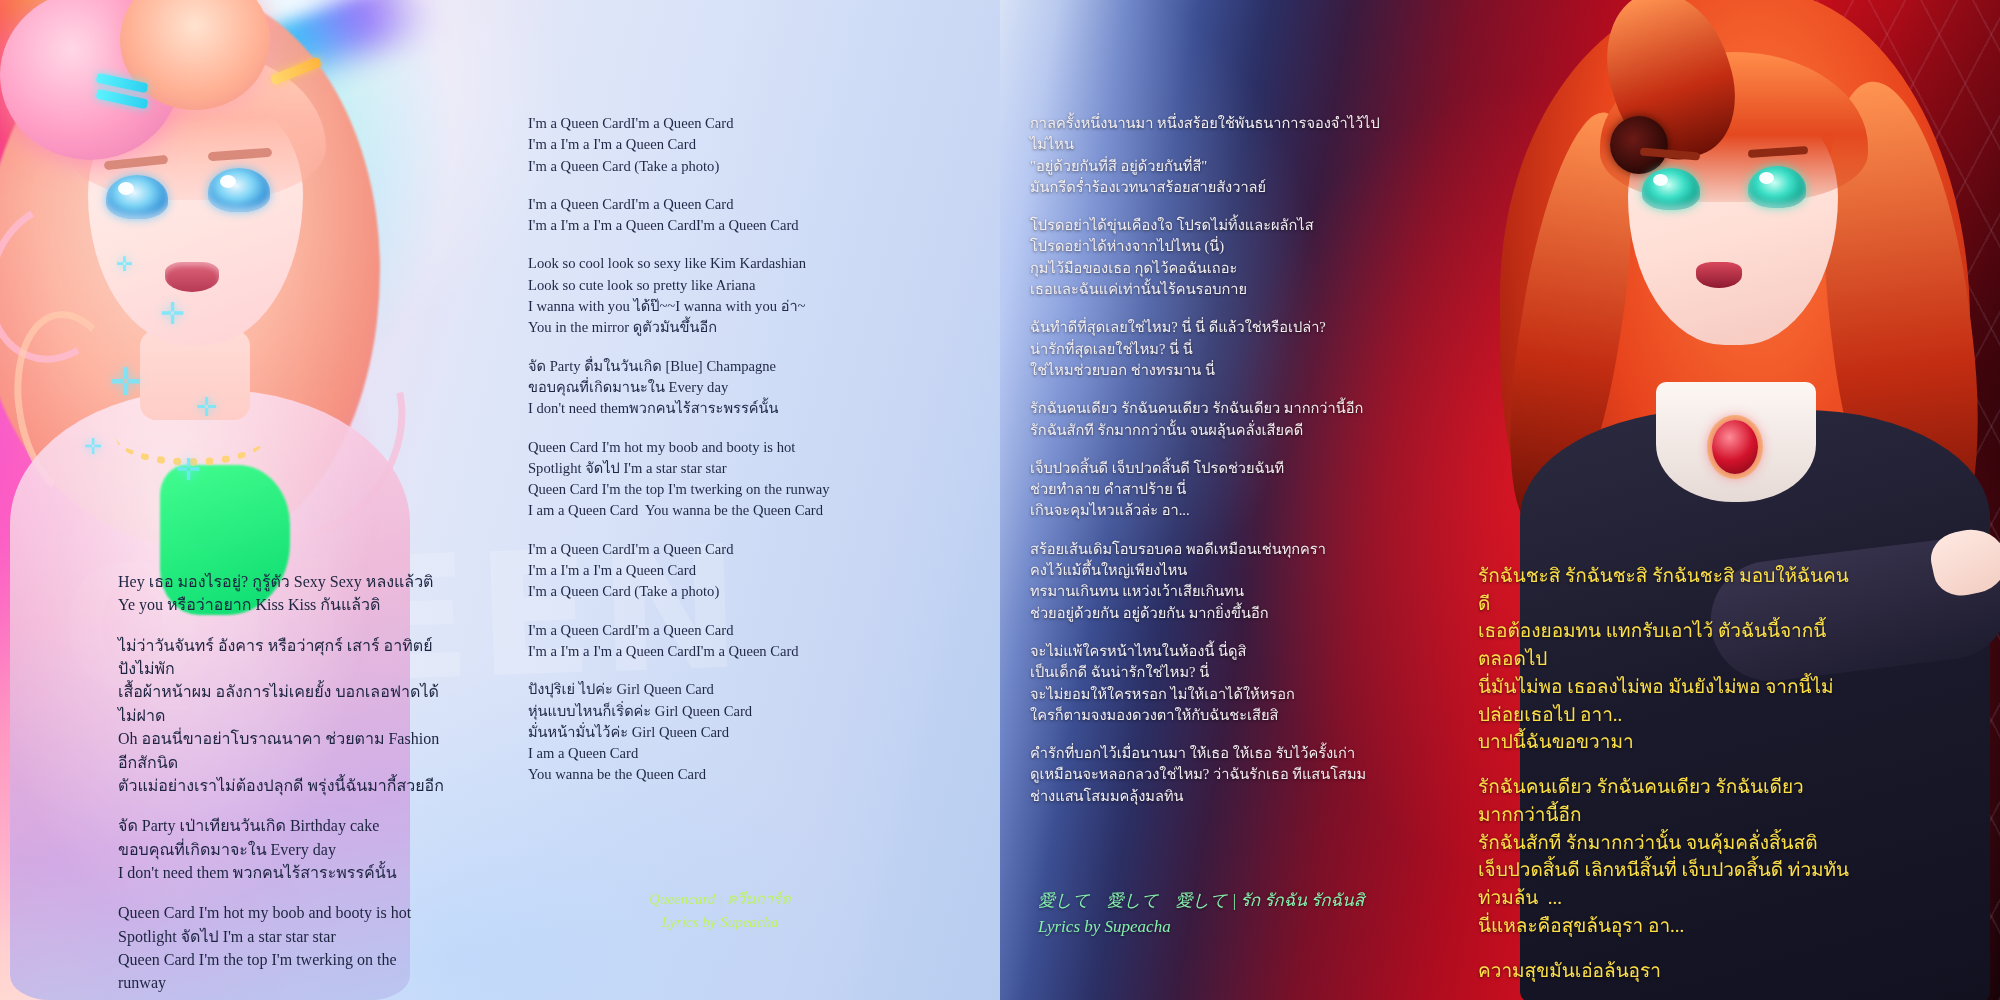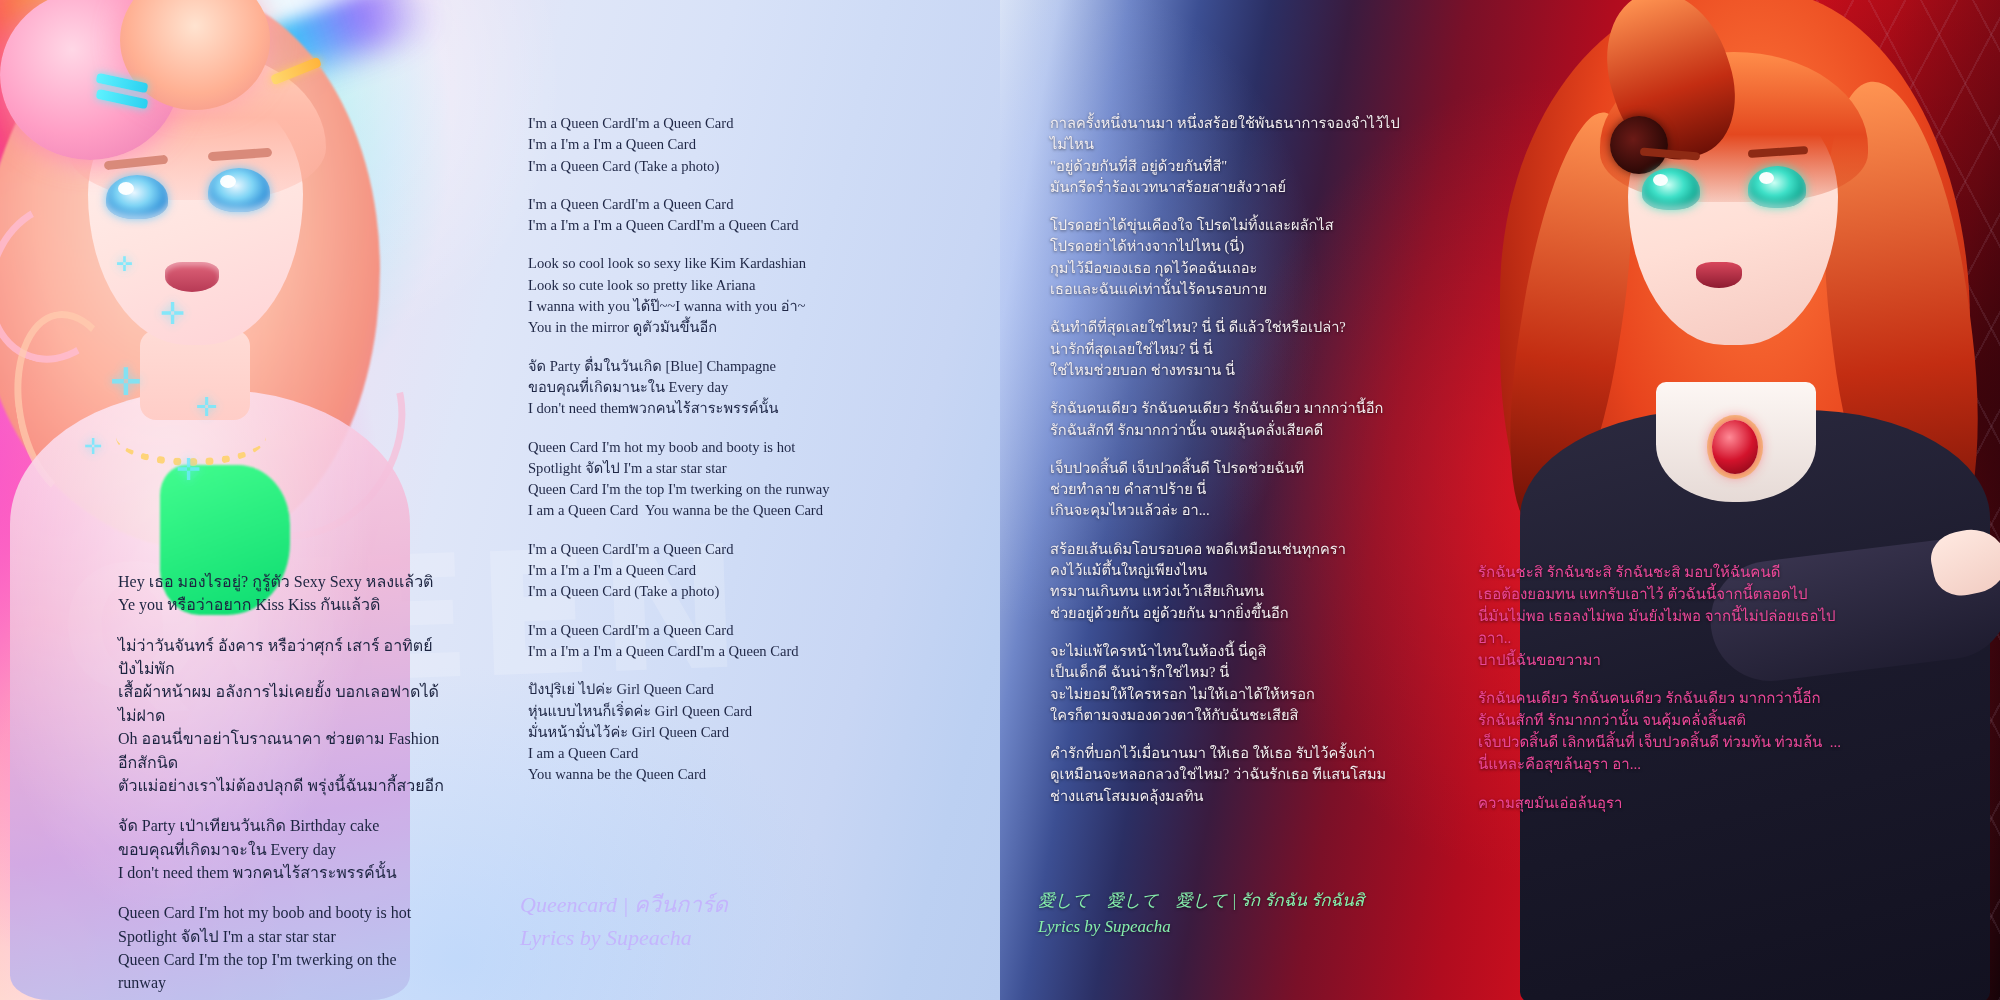--- a/index.html
+++ b/index.html
@@ -405,43 +405,42 @@
     font-size: 14.6px;
     color: #1f2746;
   }
   .col-c {
     left: 1030px;
     top: 113px;
     width: 360px;
     font-size: 14.6px;
     color: #f3eef0;
     text-shadow: 0 1px 3px rgba(0,0,0,0.55);
-    margin-left: 20px;
   }
   .col-d {
     left: 1478px;
     top: 562px;
     width: 372px;
-    font-size: 15px;
-    color: #ec4899;
+    font-size: 19px;
+    color: #fde047;
     text-shadow: 0 1px 3px rgba(0,0,0,0.6);
   }
 
   .credit {
     position: absolute;
     font-style: italic;
     line-height: 1.5;
   }
   .credit-left {
     left: 520px;
     top: 888px;
     width: 400px;
-    text-align: left;
-    font-size: 22px;
-    color: #c4b5fd;
+    text-align: center;
+    font-size: 15px;
+    color: #bef264;
   }
   .credit-right {
     left: 1038px;
     top: 888px;
     width: 420px;
     text-align: left;
     font-size: 17px;
     color: #86efac;
     text-shadow: 0 1px 3px rgba(0,0,0,0.55);
   }

